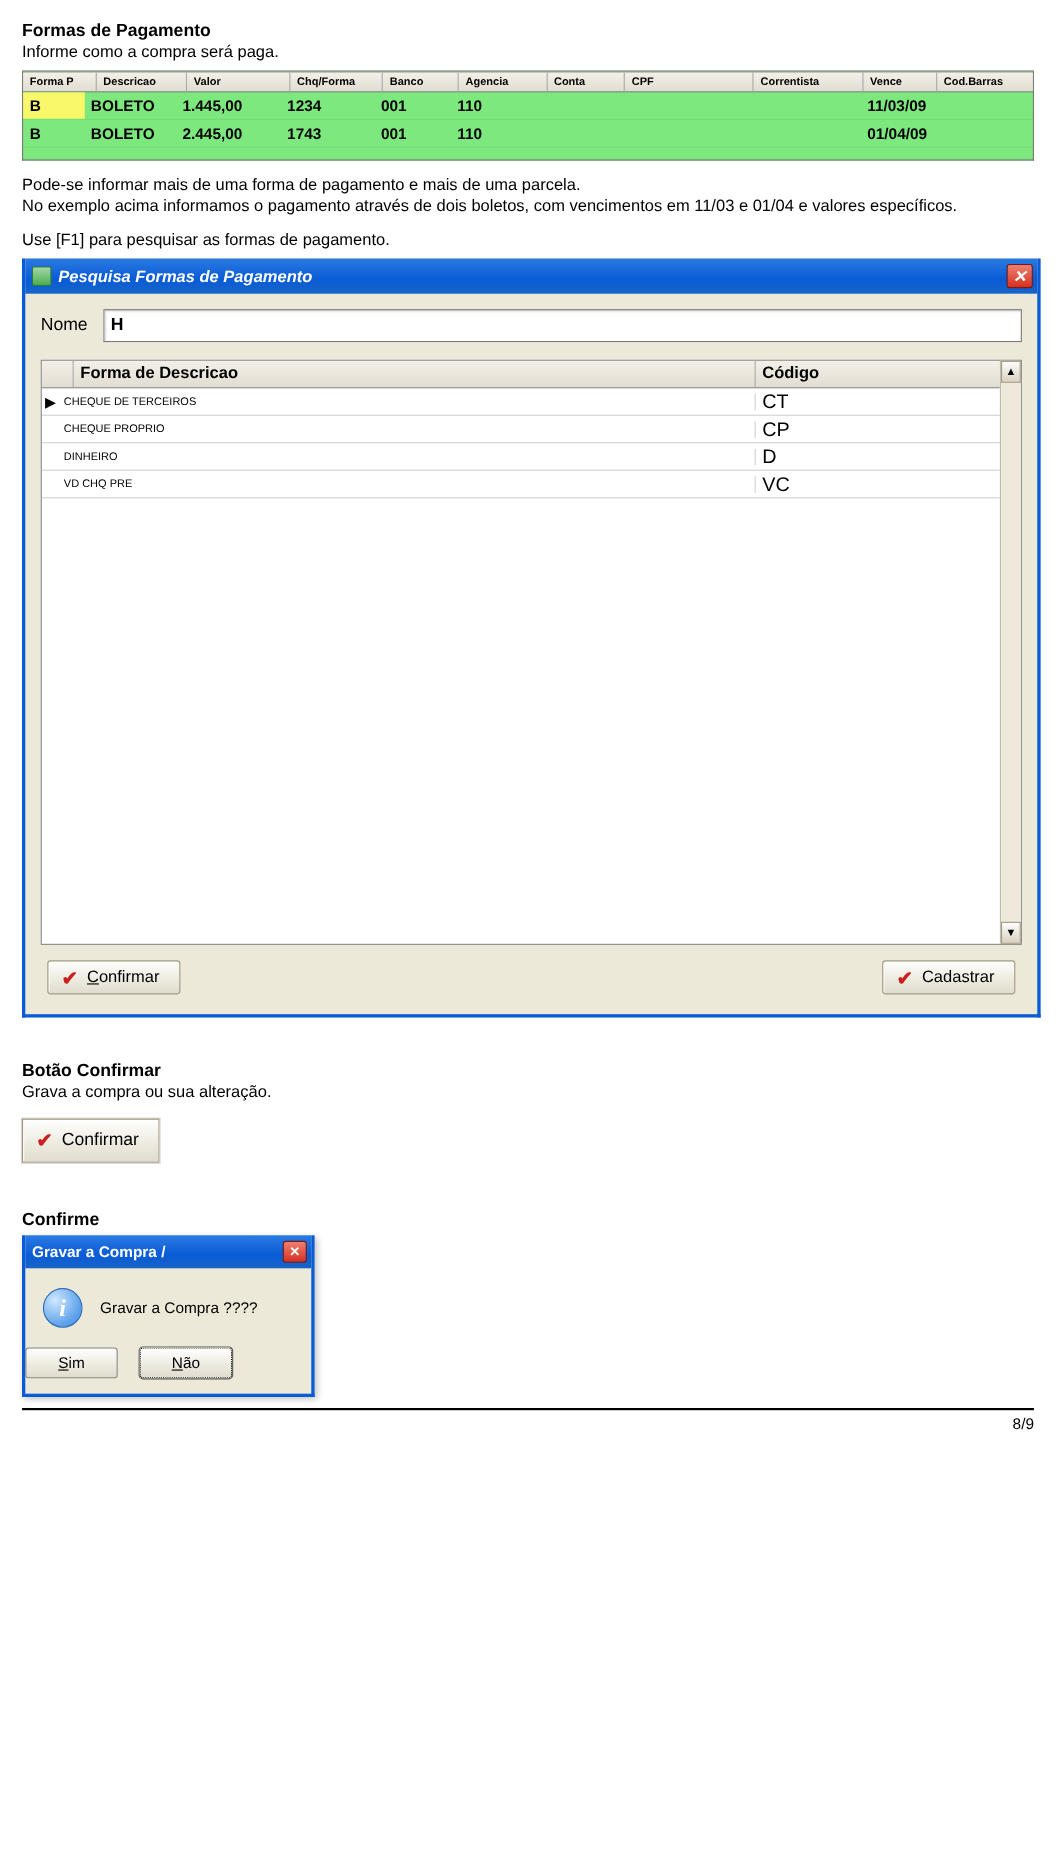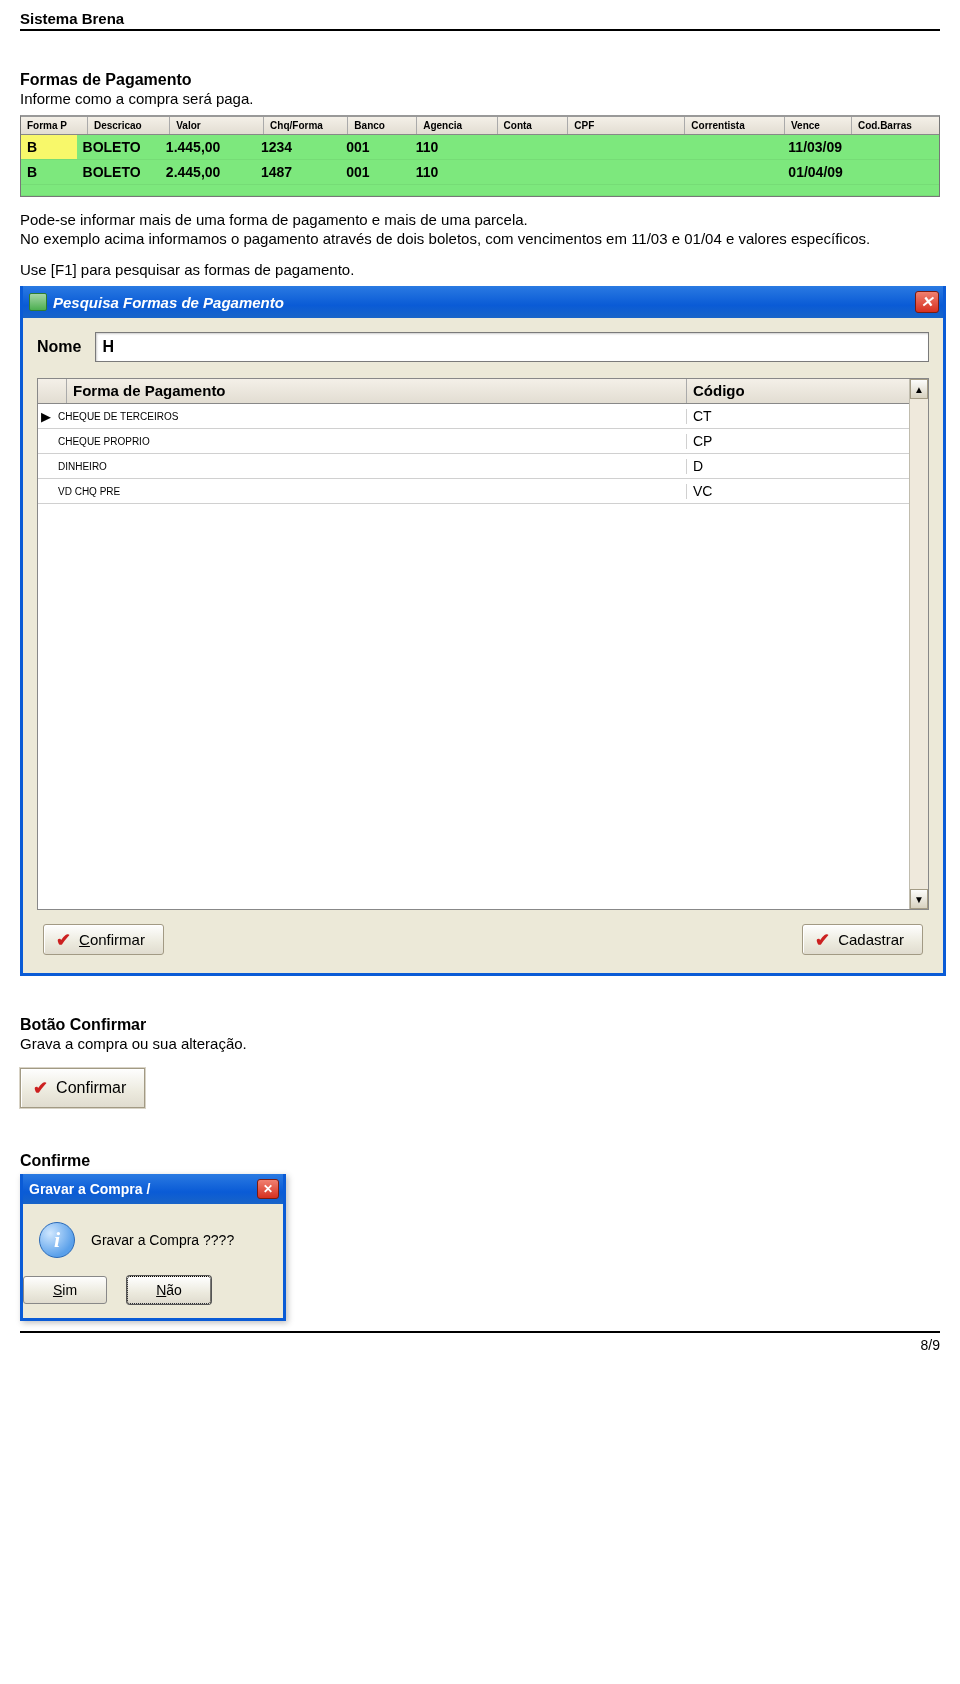--- a/index.html
+++ b/index.html
@@ -102,21 +102,21 @@
   }
   .close-btn {
     width: 22px; height: 20px;
     background: linear-gradient(#f08070, #d63020);
     border:1px solid #7a1a10; border-radius:3px;
     color:#fff; display:flex;align-items:center;justify-content:center;
     font-weight:bold; font-family:Arial; cursor:pointer;
   }
   .win-body { padding: 14px 14px 10px 14px; }
   .nome-row { display:flex; align-items:center; gap:14px; margin-bottom:16px; }
-  .nome-row label { font-weight:bold; font-size:16px; }
+  .nome-row label { font-weight:normal; font-size:16px; }
   .nome-input {
     flex:1; height:24px; border:1px solid #7a7a7a;
     box-shadow: inset 1px 1px 2px rgba(0,0,0,0.2);
     padding: 2px 6px; font-size:16px; font-weight:bold;
     background:#fff;
   }
 
   .grid-wrap {
     background:#fff; border:1px solid #888;
     height: 530px; position:relative; display:flex;
@@ -130,21 +130,21 @@
     border-right:1px solid #aaa; padding:3px 6px;
     font-weight:bold; font-size:15px;
   }
   .g-forma{flex:1;} .g-cod{width:210px;border-right:none!important;}
   .grid-row {
     display:flex; border-bottom:1px solid #d0d0d0;
     height:24px; align-items:center;
   }
   .grid-row .mark{width:16px;text-align:center;font-size:13px;}
   .grid-row .g-forma{flex:1;padding:2px 4px;font-size:10px;border-right:1px solid #d0d0d0;}
-  .grid-row .g-cod{width:210px;padding:2px 6px;font-size:14px;}
+  .grid-row .g-cod{width:210px;padding:2px 6px;font-size:18px;}
   .scrollbar {
     width:18px; background:#efe9dc; border-left:1px solid #c0bcae;
     display:flex; flex-direction:column; justify-content:space-between;
   }
   .sbtn{height:18px;background:linear-gradient(#fdfdfc,#d8d2c0);border:1px solid #a39b85;
     display:flex;align-items:center;justify-content:center;font-size:10px;cursor:pointer;}
 
   .win-buttons {
     display:flex; justify-content:space-between;
     padding:14px 6px 8px 6px;
@@ -200,21 +200,20 @@
 
   .footer {
     border-top:2px solid #000; margin-top:10px;
     text-align:right; padding-top:4px; font-size:14px;
   }
 </style>
 </head>
 <body>
 
 <div class="page">
-  <div class="top-header">Sistema Brena</div>
 
   <div class="section-title">Formas de Pagamento</div>
   <div class="body-text">Informe como a compra será paga.</div>
 
   
   <div class="pay-table">
     <div class="hdr">
       <div class="c-forma">Forma P</div>
       <div class="c-desc">Descricao</div>
       <div class="c-valor">Valor</div>
@@ -237,21 +236,21 @@
       <div class="c-conta"></div>
       <div class="c-cpf"></div>
       <div class="c-corr"></div>
       <div class="c-vence">11/03/09</div>
       <div class="c-cod"></div>
     </div>
     <div class="row row2">
       <div class="c-forma cell-forma">B</div>
       <div class="c-desc">BOLETO</div>
       <div class="c-valor">2.445,00</div>
-      <div class="c-chq">1487</div>
+      <div class="c-chq">1743</div>
       <div class="c-banco">001</div>
       <div class="c-ag">110</div>
       <div class="c-conta"></div>
       <div class="c-cpf"></div>
       <div class="c-corr"></div>
       <div class="c-vence">01/04/09</div>
       <div class="c-cod"></div>
     </div>
     <div class="row row2" style="height:10px;"></div>
   </div>
@@ -273,21 +272,21 @@
     </div>
     <div class="win-body">
       <div class="nome-row">
         <label>Nome</label>
         <input class="nome-input" value="H" style="">
       </div>
       <div class="grid-wrap">
         <div class="grid-main">
           <div class="grid-hdr">
             <div style="width:16px;border-right:1px solid #aaa;"></div>
-            <div class="g-forma">Forma de Pagamento</div>
+            <div class="g-forma">Forma de Descricao</div>
             <div class="g-cod">Código</div>
           </div>
           <div class="grid-row">
             <div class="mark">▶</div>
             <div class="g-forma">CHEQUE DE TERCEIROS</div>
             <div class="g-cod">CT</div>
           </div>
           <div class="grid-row">
             <div class="mark"></div>
             <div class="g-forma">CHEQUE PROPRIO</div>

